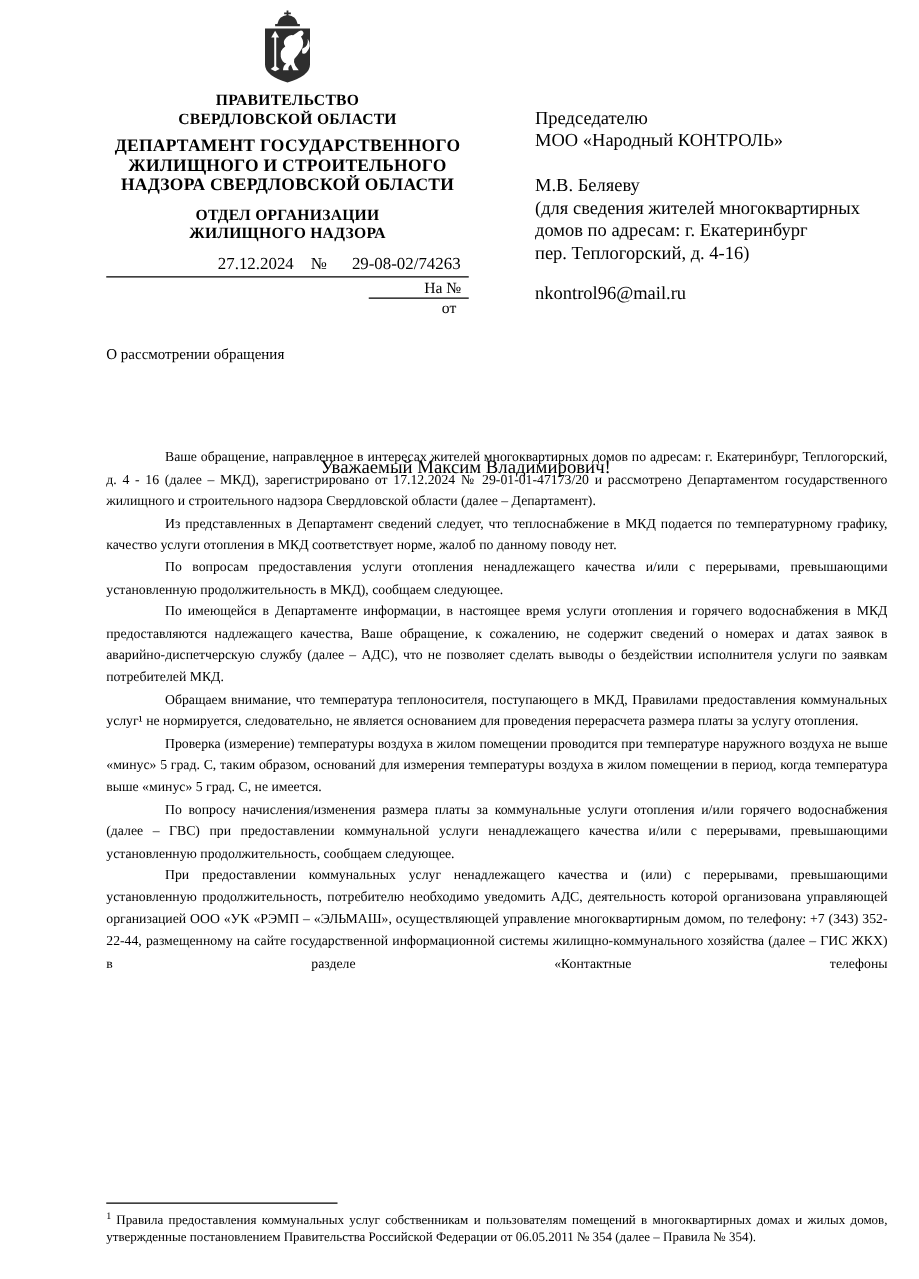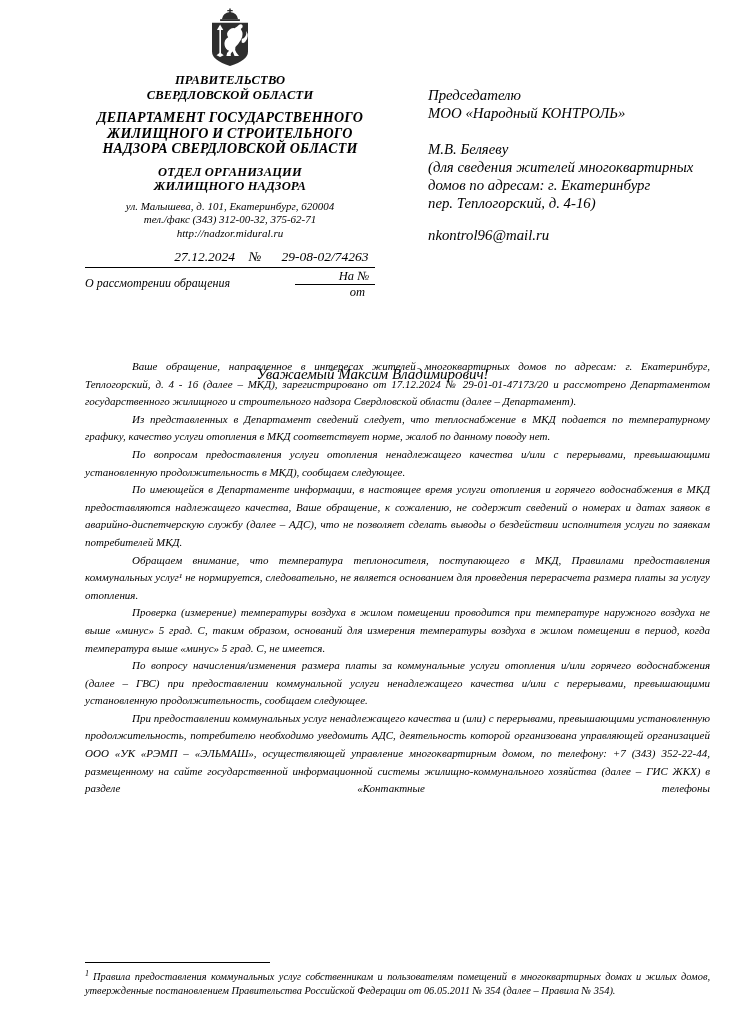--- a/index.html
+++ b/index.html
@@ -3,21 +3,20 @@
 <meta charset="utf-8">
 <style>
   html,body{margin:0;padding:0;background:#ffffff;}
   .page{
     position:relative;
     width:735px;height:1023px;
     background:#ffffff;
     color:#000000;
     font-family:"Liberation Serif", serif;
     overflow:hidden;
-    font-style:italic;
   }
   
   .letterhead{
     position:absolute;left:85px;top:8px;width:290px;
     text-align:center;
   }
   .arms{display:block;margin:0 auto;}
   .gov{
     margin-top:3px;font-weight:bold;font-size:12.5px;line-height:14.5px;
     white-space:pre-line;letter-spacing:.2px;
@@ -92,25 +91,20 @@
     </svg>
 
     <div class="gov">ПРАВИТЕЛЬСТВО
 СВЕРДЛОВСКОЙ ОБЛАСТИ</div>
     <div class="dept">ДЕПАРТАМЕНТ ГОСУДАРСТВЕННОГО
 ЖИЛИЩНОГО И СТРОИТЕЛЬНОГО
 НАДЗОРА СВЕРДЛОВСКОЙ ОБЛАСТИ</div>
     <div class="unit">ОТДЕЛ ОРГАНИЗАЦИИ
 ЖИЛИЩНОГО НАДЗОРА</div>
 
-    <div class="contacts">
-      <div>ул. Малышева, д. 101, Екатеринбург, 620004</div>
-      <div>тел./факс (343) 312-00-32, 375-62-71</div>
-      <div>http://nadzor.midural.ru</div>
-    </div>
 
     <div class="refblock">
       <div class="refrow1">
         <span class="ref-date">27.12.2024</span>
         <span class="ref-nosign">№</span>
         <span class="ref-number">29-08-02/74263</span>
       </div>
       <div class="refrow2">
         <span class="ref-na">На №</span>
         <span class="blank1"></span>

